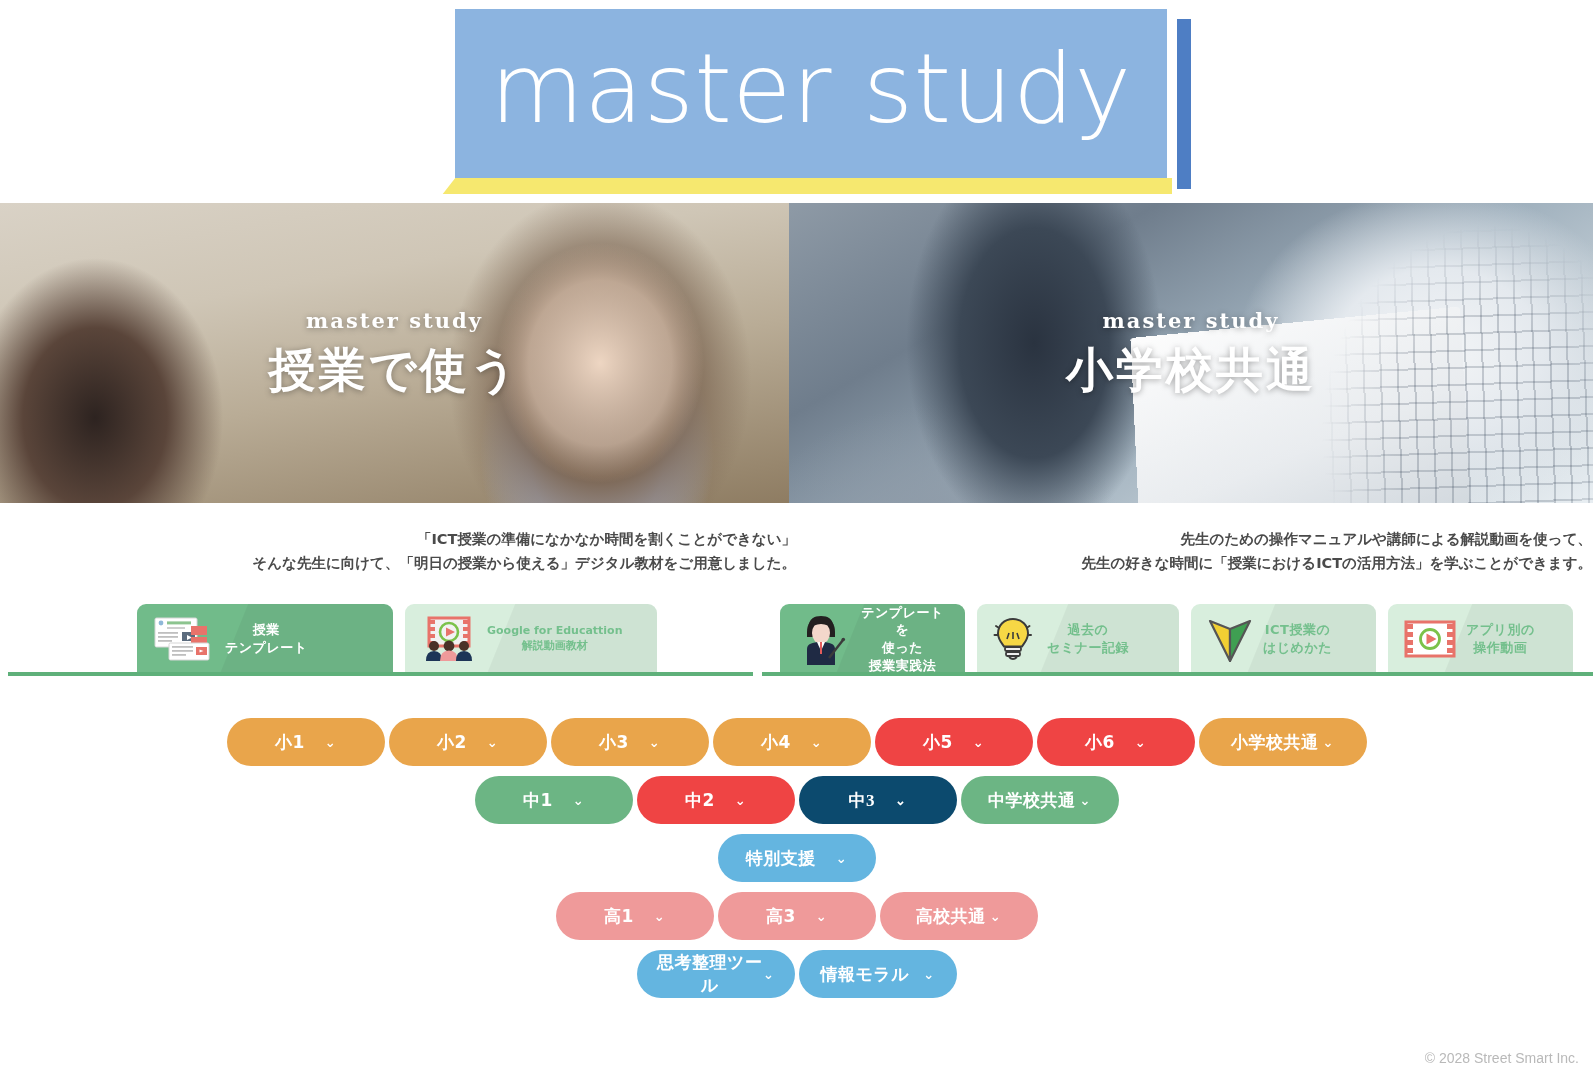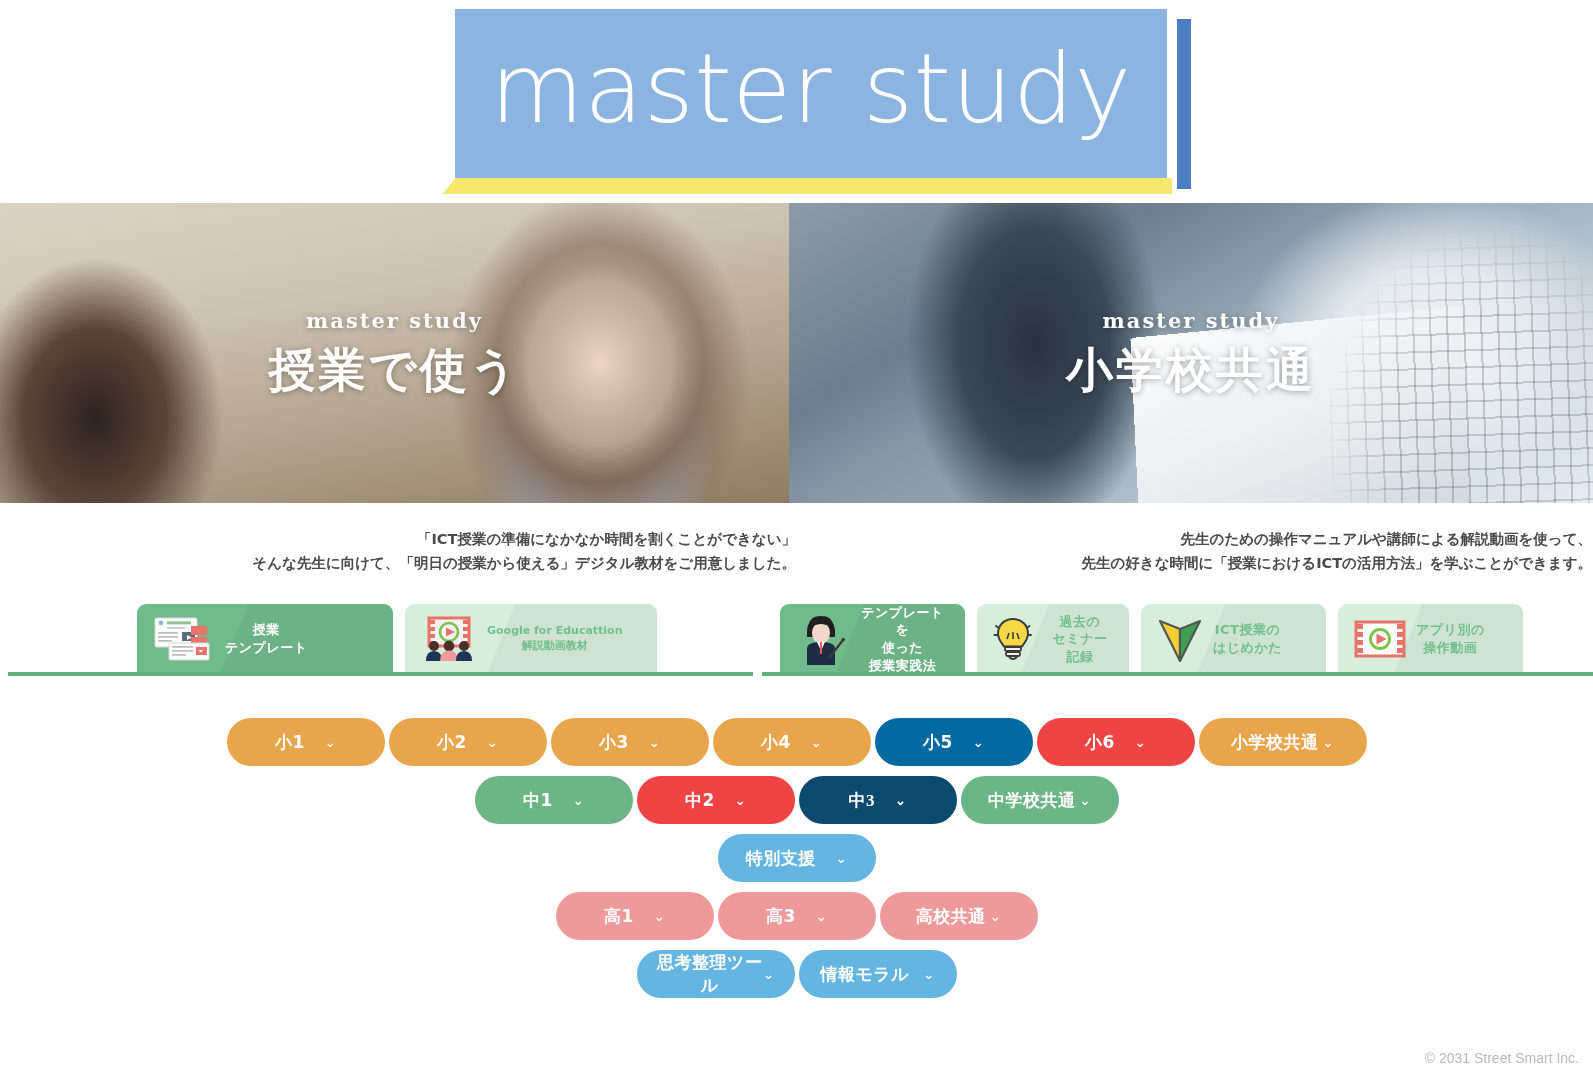--- a/index.html
+++ b/index.html
@@ -380,21 +380,21 @@
               <rect x="24" y="29" width="2" height="12" fill="#e45c5c"></rect>
               <line x1="33" y1="45" x2="47" y2="27" stroke="#3b3b3b" stroke-width="2.4"></line>
               <circle cx="47.3" cy="26.5" r="1.8" fill="#3b3b3b"></circle>
             </svg>
           </span>
           <span class="tab-label">テンプレートを
 使った
 授業実践法</span>
         </div>
 
-        <div class="tab inactive" style="width:152px;padding-left:12px;">
+        <div class="tab inactive" style="width:202px;padding-left:12px;">
           <span class="tab-icon">
             <svg class="ico" width="48" height="46" viewBox="0 0 48 46">
               <g stroke="#3b3b3b" stroke-width="2" stroke-linecap="round">
                 <line x1="7" y1="10" x2="11.5" y2="13"></line>
                 <line x1="5.5" y1="19" x2="10.5" y2="19"></line>
                 <line x1="40.5" y1="10" x2="36" y2="13"></line>
                 <line x1="42" y1="19" x2="37" y2="19"></line>
               </g>
               <path d="M24 3 C15 3 9 9.5 9 17.5 C9 23 12.5 27 15 30.5 L33 30.5 C35.5 27 39 23 39 17.5 C39 9.5 33 3 24 3 Z" fill="#f6d745" stroke="#3b3b3b" stroke-width="2"></path>
               <path d="M18 23 L20 17 M24 23 L24 16 M30 23 L28 17" stroke="#3b3b3b" stroke-width="1.6" fill="none"></path>
@@ -458,21 +458,21 @@
         <span class="chev">⌄</span>
       </button>
       <button class="pill" style="background:#e9a54b;width:158px;">
         <span>小3</span>
         <span class="chev">⌄</span>
       </button>
       <button class="pill" style="background:#e9a54b;width:158px;">
         <span>小4</span>
         <span class="chev">⌄</span>
       </button>
-      <button class="pill" style="background:#0369a1;width:158px;">
+      <button class="pill" style="background:#ef4444;width:158px;">
         <span>小5</span>
         <span class="chev">⌄</span>
       </button>
       <button class="pill" style="background:#ef4444;width:158px;">
         <span>小6</span>
         <span class="chev">⌄</span>
       </button>
       <button class="pill small-gap" style="background:#e9a54b;width:168px;">
         <span>小学校共通</span>
         <span class="chev">⌄</span>
@@ -526,15 +526,15 @@
         <span class="chev">⌄</span>
       </button>
       <button class="pill small-gap" style="background:#64b5e0;width:158px;gap:14px;">
         <span>情報モラル</span>
         <span class="chev">⌄</span>
       </button>
     </div>
 
   </div>
 
-  <div class="footer">© 2031 Street Smart Inc.</div>
+  <div class="footer">© 2028 Street Smart Inc.</div>
 
 </div>
 
 </body></html>

